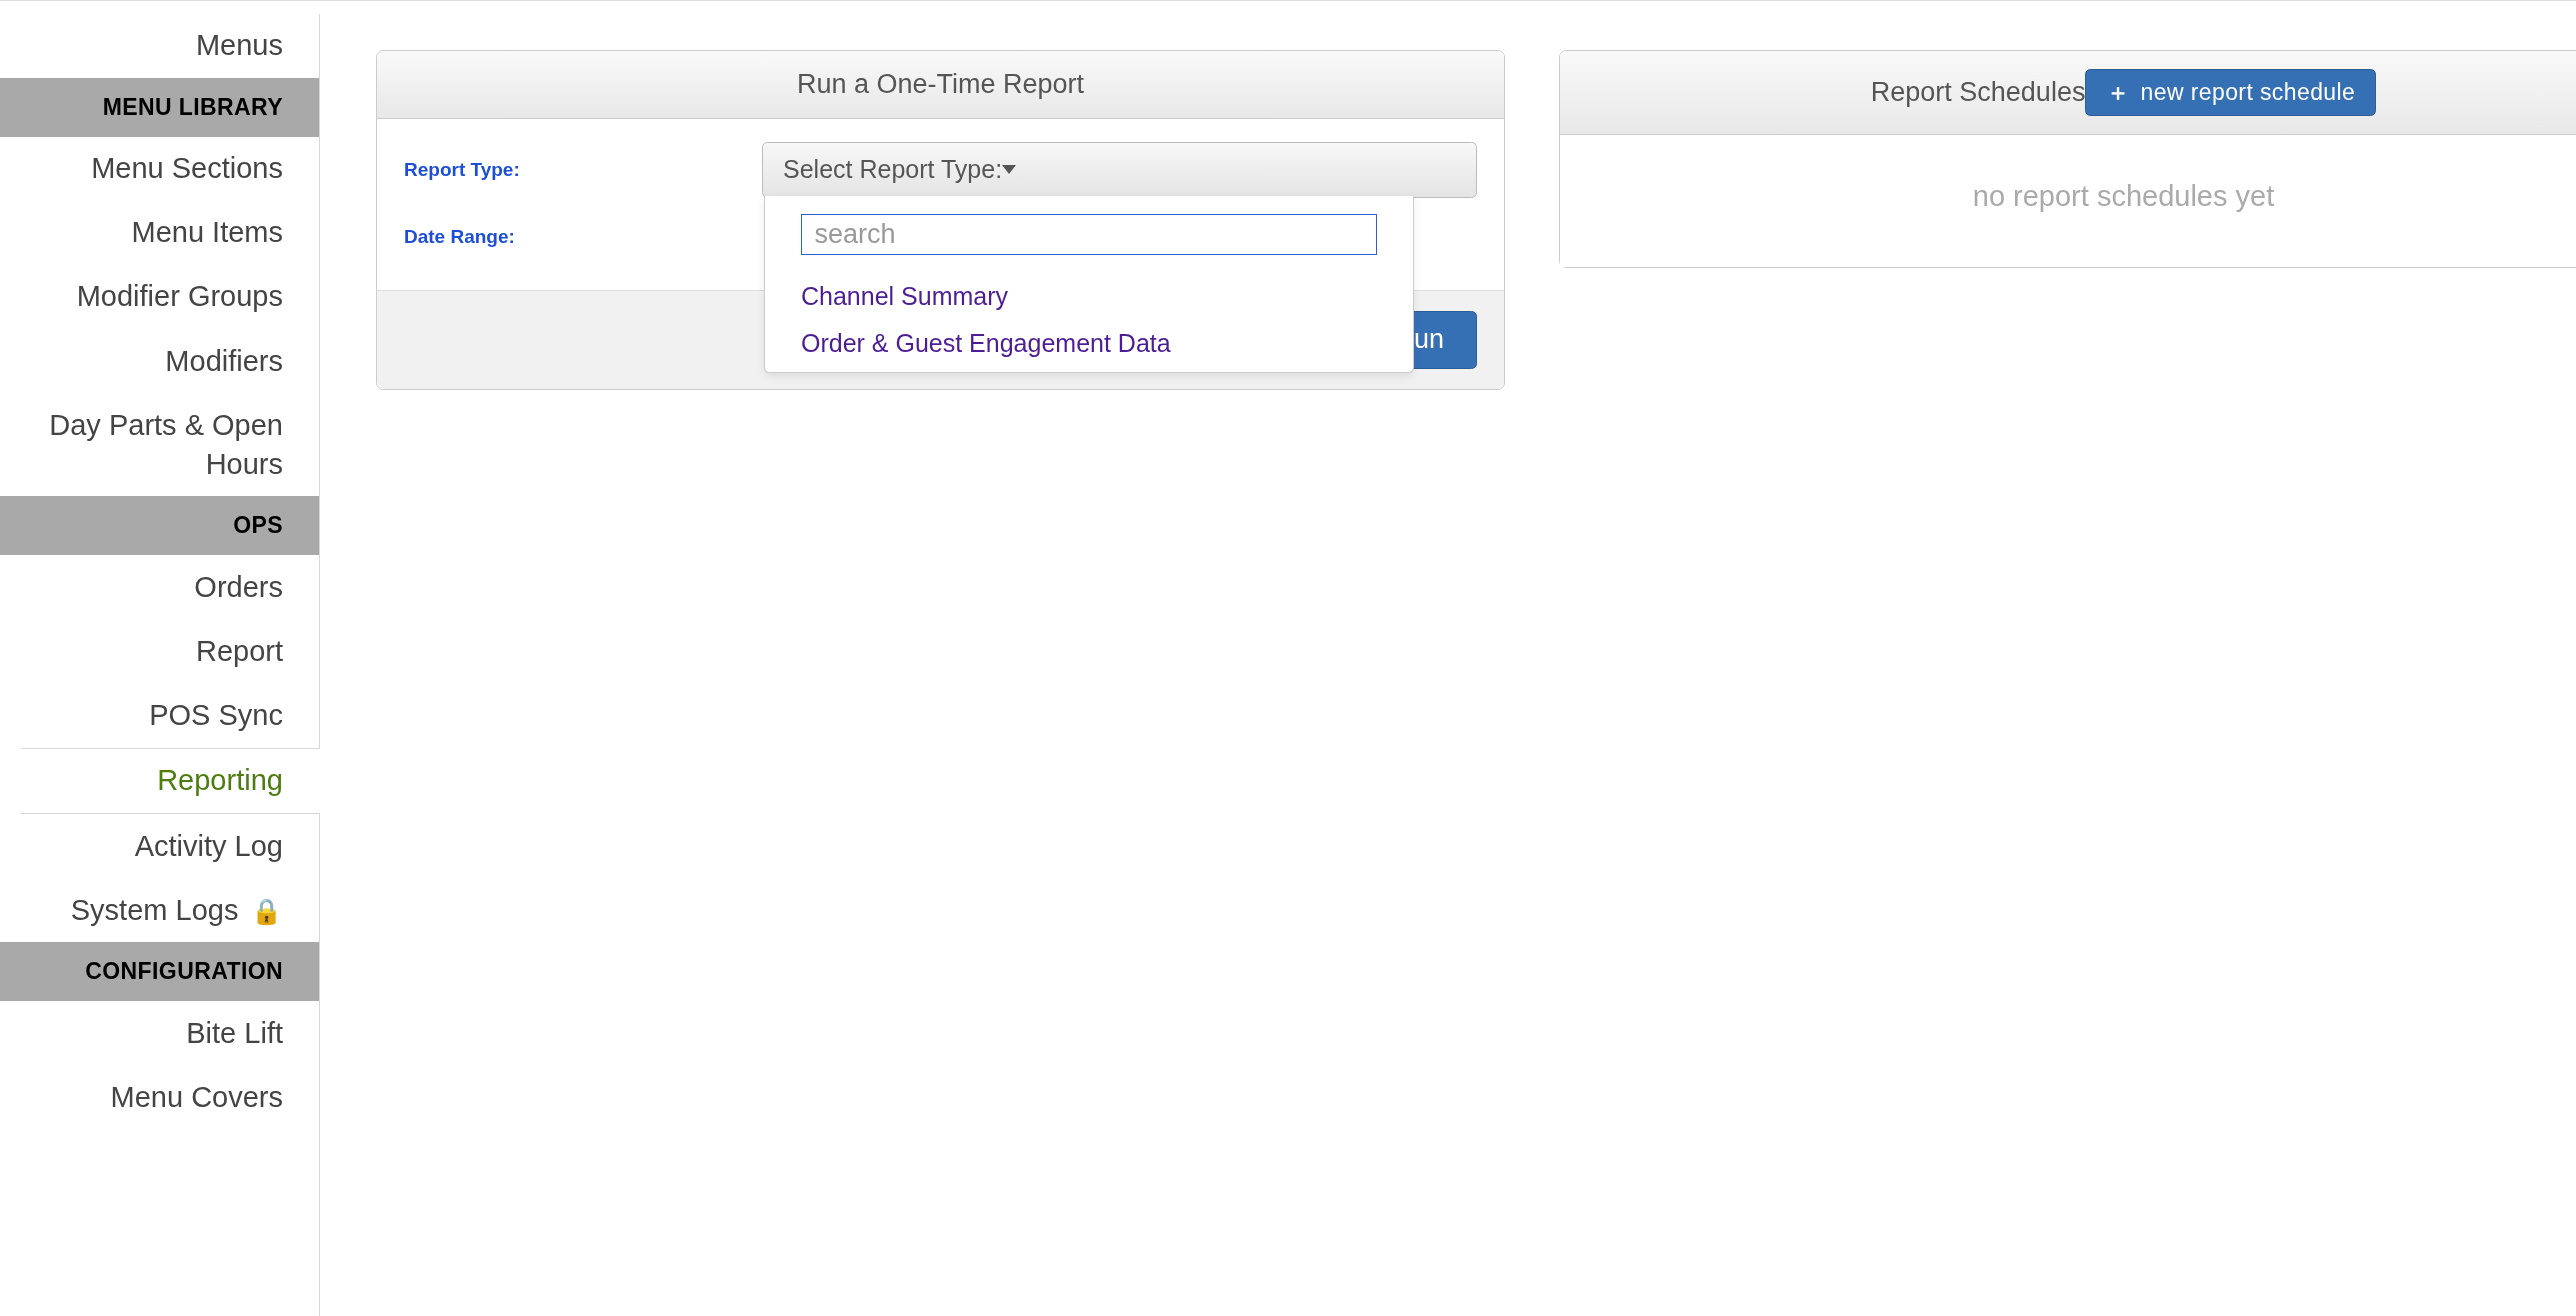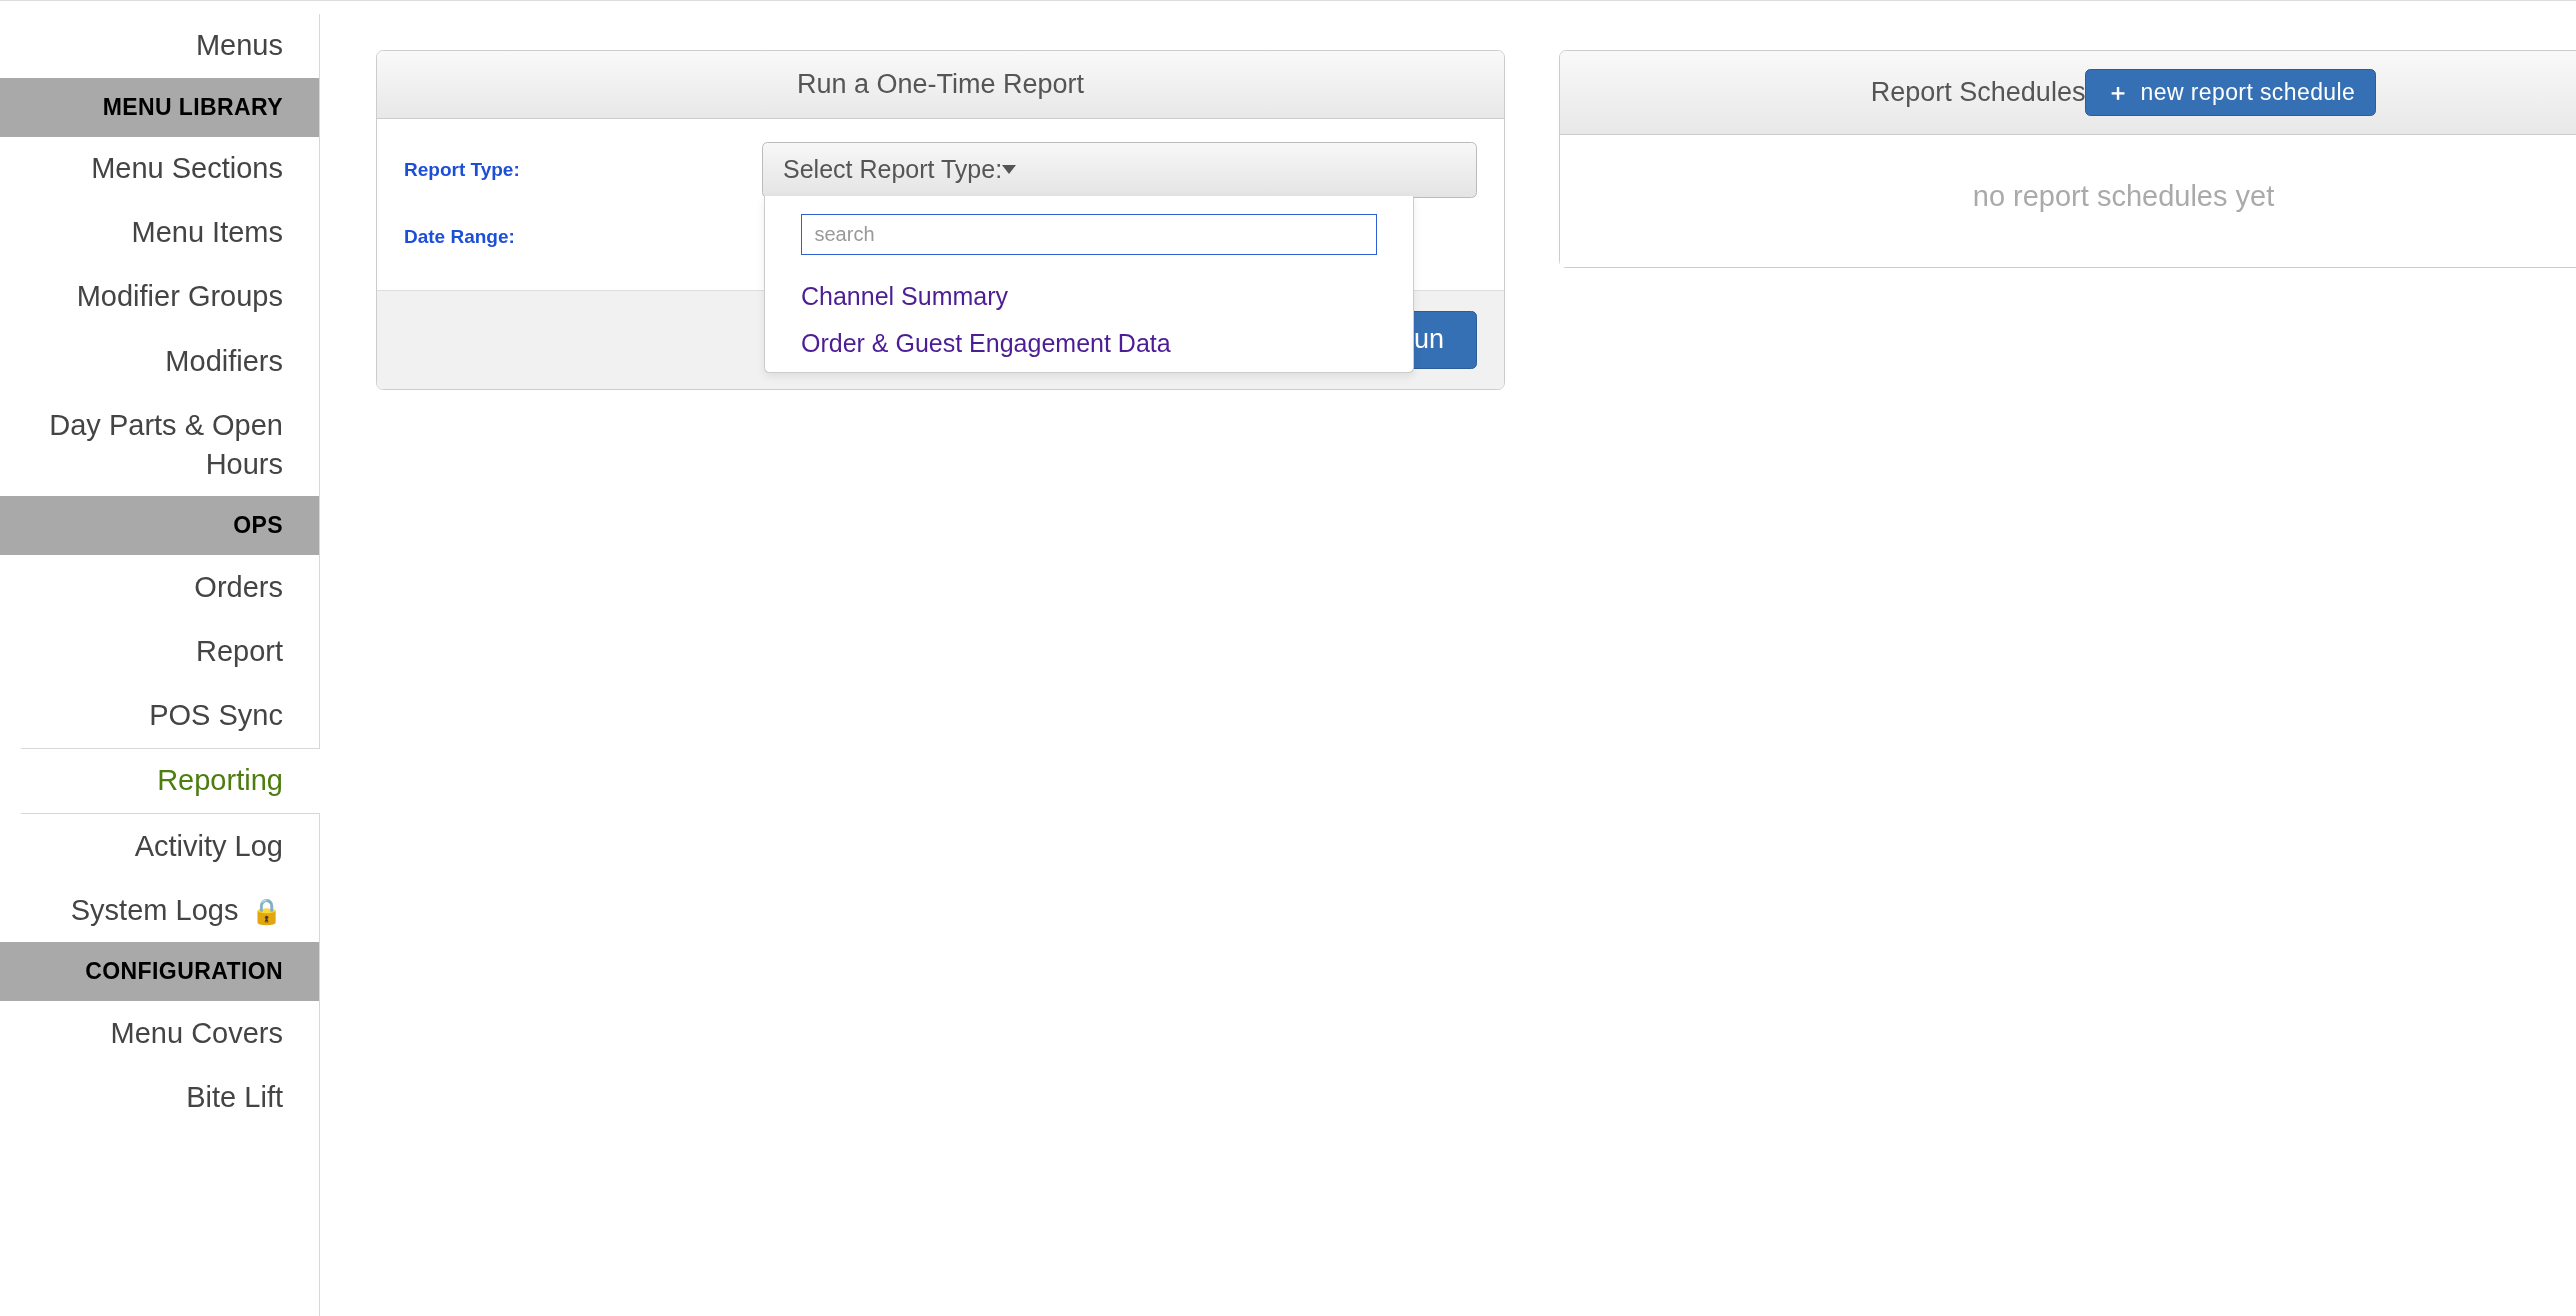--- a/index.html
+++ b/index.html
@@ -136,21 +136,21 @@
     z-index: 10;
     overflow: hidden;
     padding-bottom: 5.4px;
   }
   .dropdown-search-wrap { padding: 18px 36px; }
   .dropdown-search {
     width: 100%;
     height: 41px;
     border: 1.8px solid #2e5ed1;
     padding: 0 12.5px;
-    font-size: 20px;
+    font-size: 27px;
     color: #333;
     outline: none;
   }
   .dropdown-search::placeholder { color: #999; }
   .dropdown-option {
     padding: 9px 36px;
     font-size: 25px;
     color: #4c1d95;
     cursor: pointer;
   }
@@ -208,22 +208,22 @@
     <div class="side-item">Report</div>
     <div class="side-item">POS Sync</div>
     <div class="side-item active">Reporting</div>
     <div class="side-item">Activity Log</div>
     <div class="side-item">
       <span>System Logs</span>
       <span class="lock-emoji">🔒</span>
     </div>
 
     <div class="side-header">CONFIGURATION</div>
+    <div class="side-item">Bite Lift</div>
     <div class="side-item">Menu Covers</div>
-    <div class="side-item">Bite Lift</div>
   </div>
 
   <div class="main">
 
     <div class="panel panel-run">
       <div class="panel-header">
         <span>Run a One-Time Report</span>
       </div>
       <div class="panel-body" style="position:relative;">
         <div class="form-rows">

